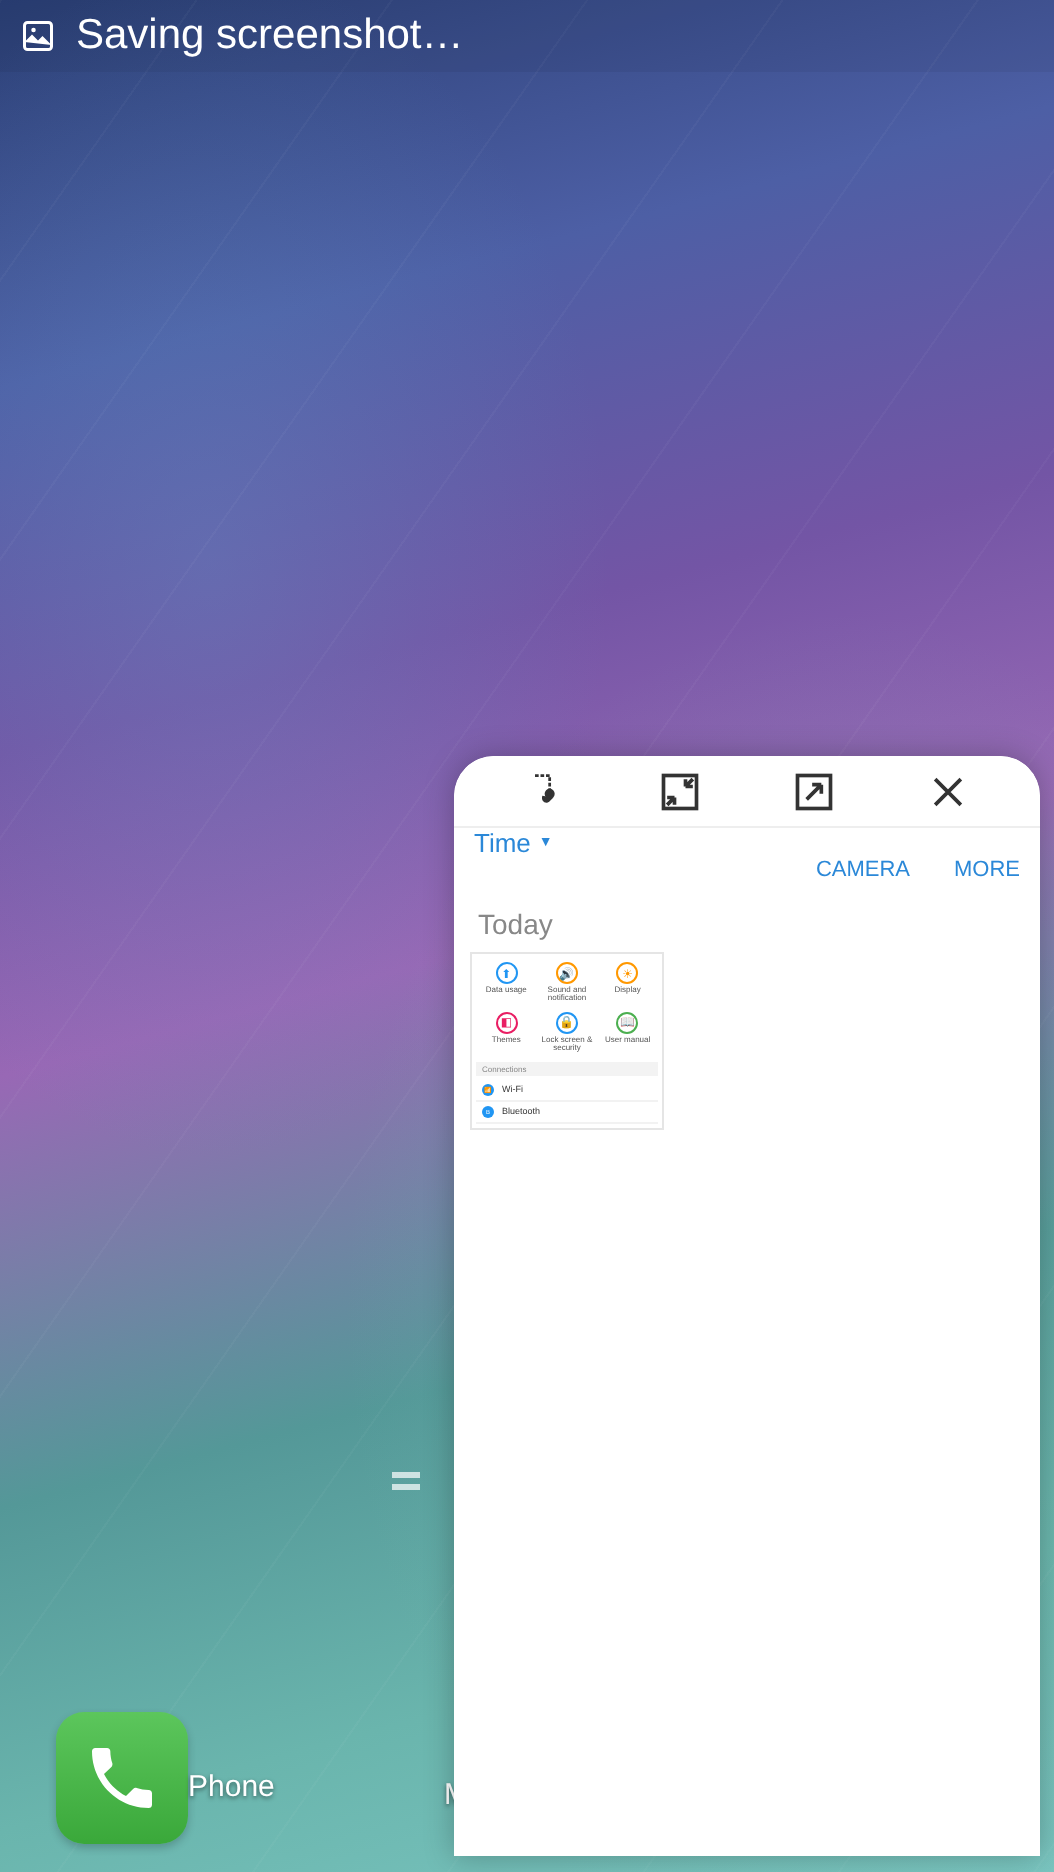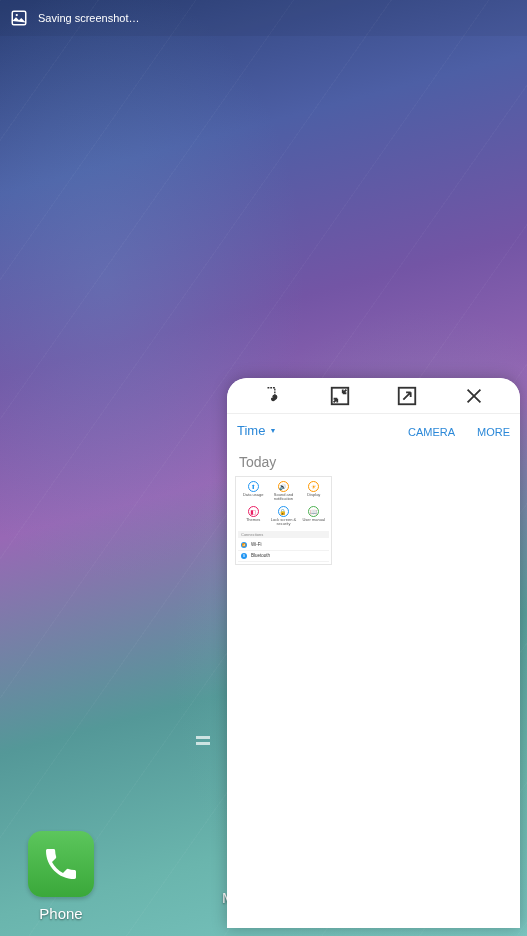--- a/index.html
+++ b/index.html
@@ -26,40 +26,40 @@
       background: repeating-linear-gradient(125deg, rgba(255,255,255,0.03) 0px, rgba(255,255,255,0.03) 1px, transparent 1px, transparent 80px);
     }
     .status-bar {
       position: absolute;
       top: 0; left: 0; right: 0;
       height: 36px;
       display: flex;
       align-items: center;
       padding: 0 10px;
       color: white;
-      font-size: 11px;
+      font-size: 21px;
       background: rgba(0,0,0,0.05);
       z-index: 5;
     }
     .status-icon {
       width: 18px; height: 18px;
       margin-right: 10px;
       display: flex; align-items: center; justify-content: center;
     }
     .status-icon svg { width: 18px; height: 18px; }
     .dock {
       position: absolute;
       bottom: 14px;
       left: 0;
       display: flex;
       gap: 30px;
       padding-left: 28px;
       z-index: 3;
     }
-    .dock-item { display: flex; flex-direction: column; align-items: center; }
+    .dock-item { display: flex; align-items: center; }
     .dock-icon {
       width: 66px; height: 66px;
       border-radius: 14px;
       display: flex; align-items: center; justify-content: center;
       box-shadow: 0 2px 4px rgba(0,0,0,0.2);
     }
     .dock-label { color: white; font-size: 15px; margin-top: 8px; text-shadow: 0 1px 2px rgba(0,0,0,0.5); }
     .phone-icon { background: linear-gradient(180deg, #5cc65c 0%, #3aa83a 100%); }
     .contacts-icon { background: linear-gradient(180deg, #f26a33 0%, #e35522 100%); }
     .cutoff-label {
@@ -101,23 +101,24 @@
     .popup-controls button {
       background: none; border: none; cursor: pointer;
       width: 28px; height: 28px;
       display: flex; align-items: center; justify-content: center;
       color: #333;
     }
     .popup-controls svg { width: 22px; height: 22px; }
     .popup-header {
       height: 24px;
       display: flex;
-      align-items: flex-end;
+      align-items: flex-start;
       padding: 0 10px;
       font-size: 12px;
+      flex-direction: column;
     }
     .popup-title { color: #2b88d8; display: flex; align-items: center; font-size: 13px; }
     .popup-title::after { content: '▼'; font-size: 7px; margin-left: 4px; color: #2b88d8; }
     .popup-actions { margin-left: auto; display: flex; gap: 22px; color: #2b88d8; font-size: 11px; }
     .popup-body { padding: 10px 8px; }
     .today-label { font-size: 14px; color: #888; padding: 6px 4px; }
     .thumbnail {
       width: 97px;
       background: white;
       border: 1px solid #e5e5e5;

